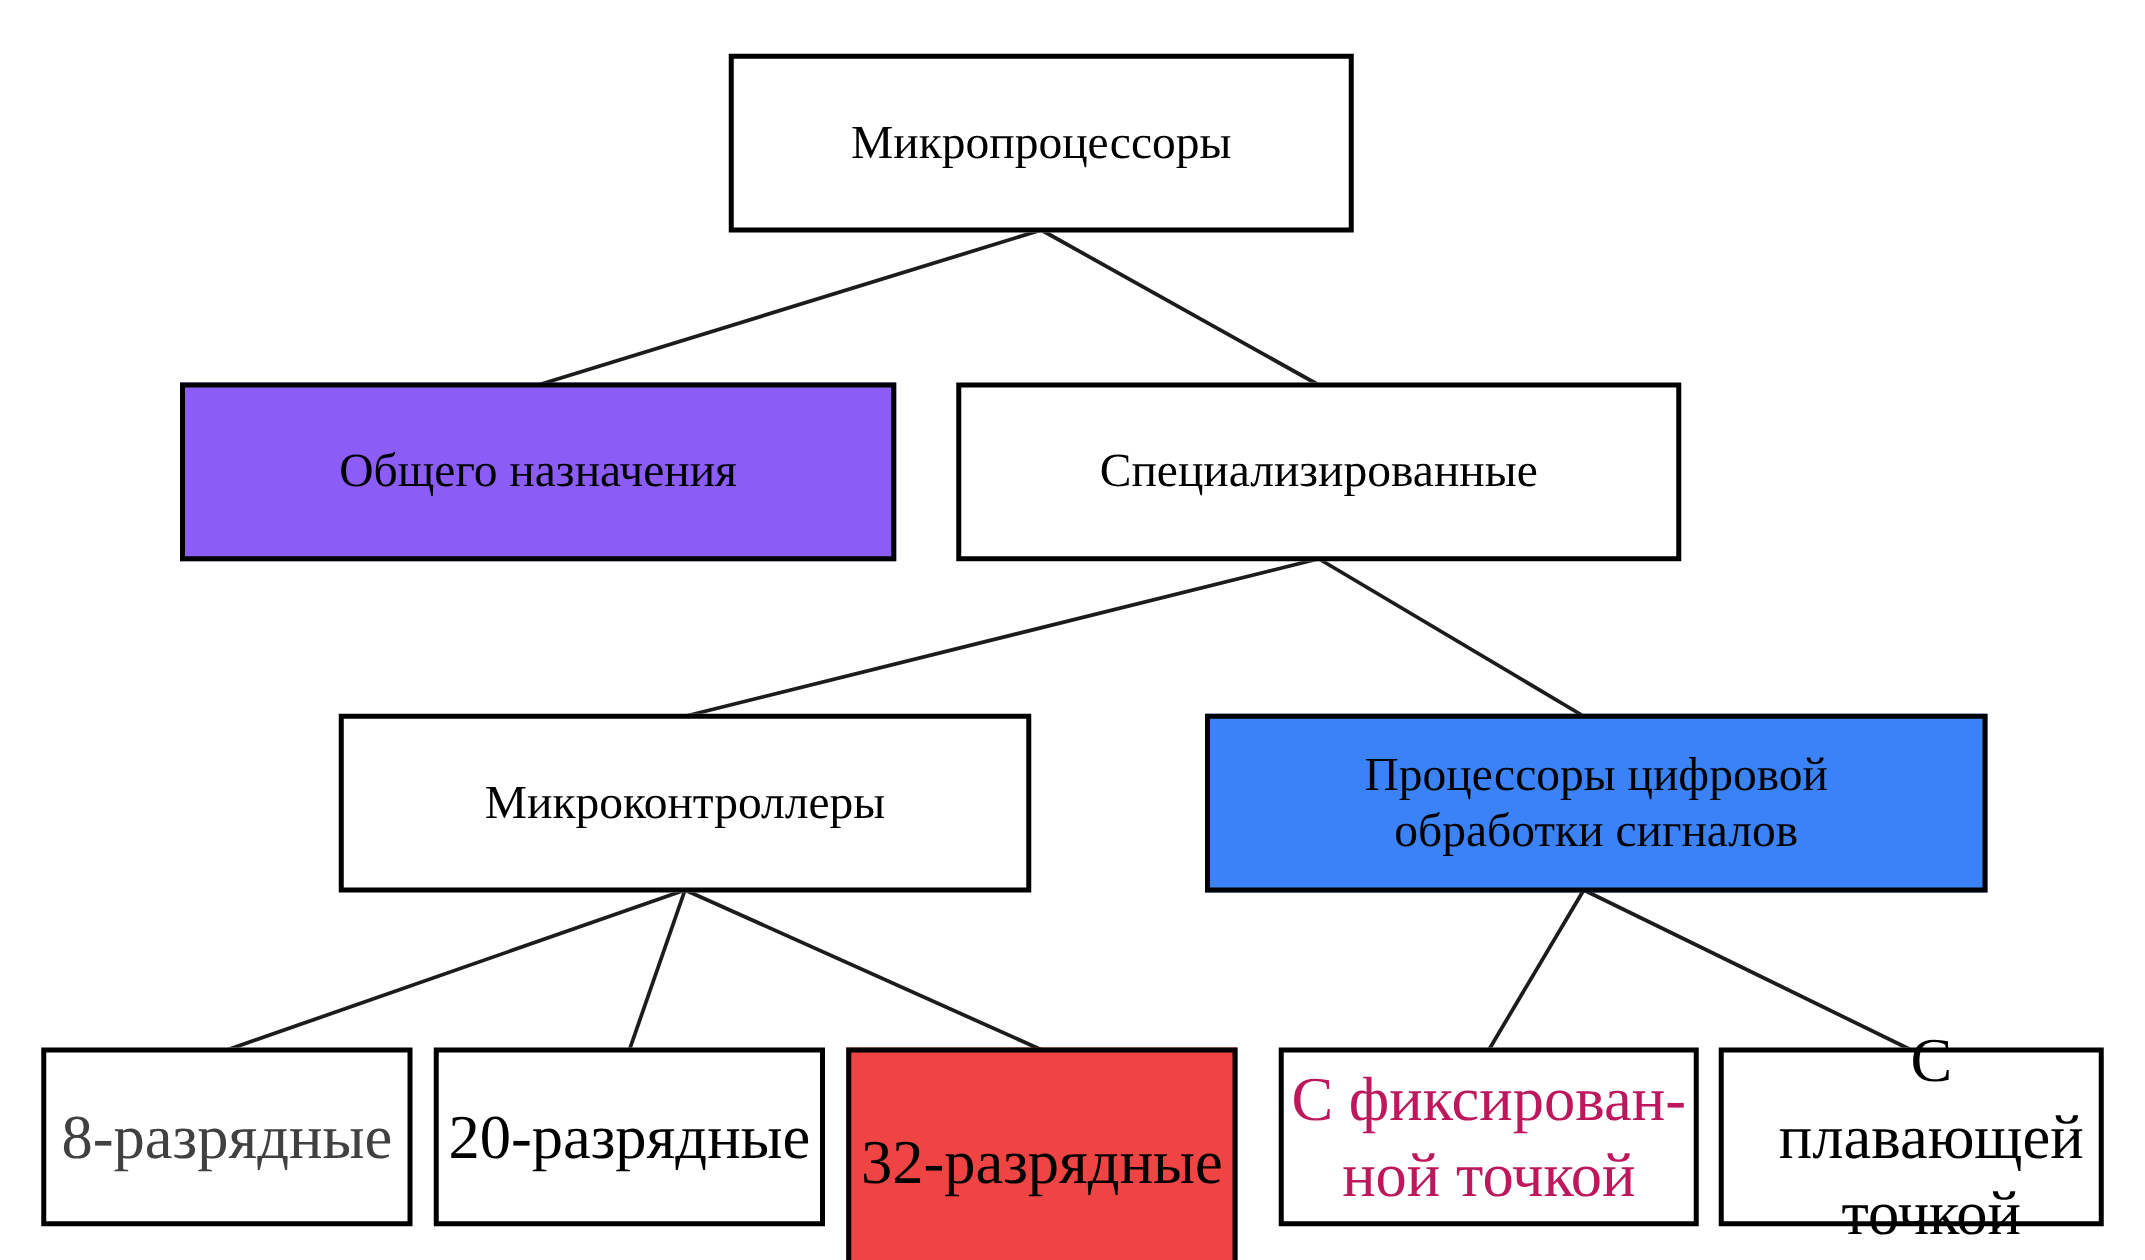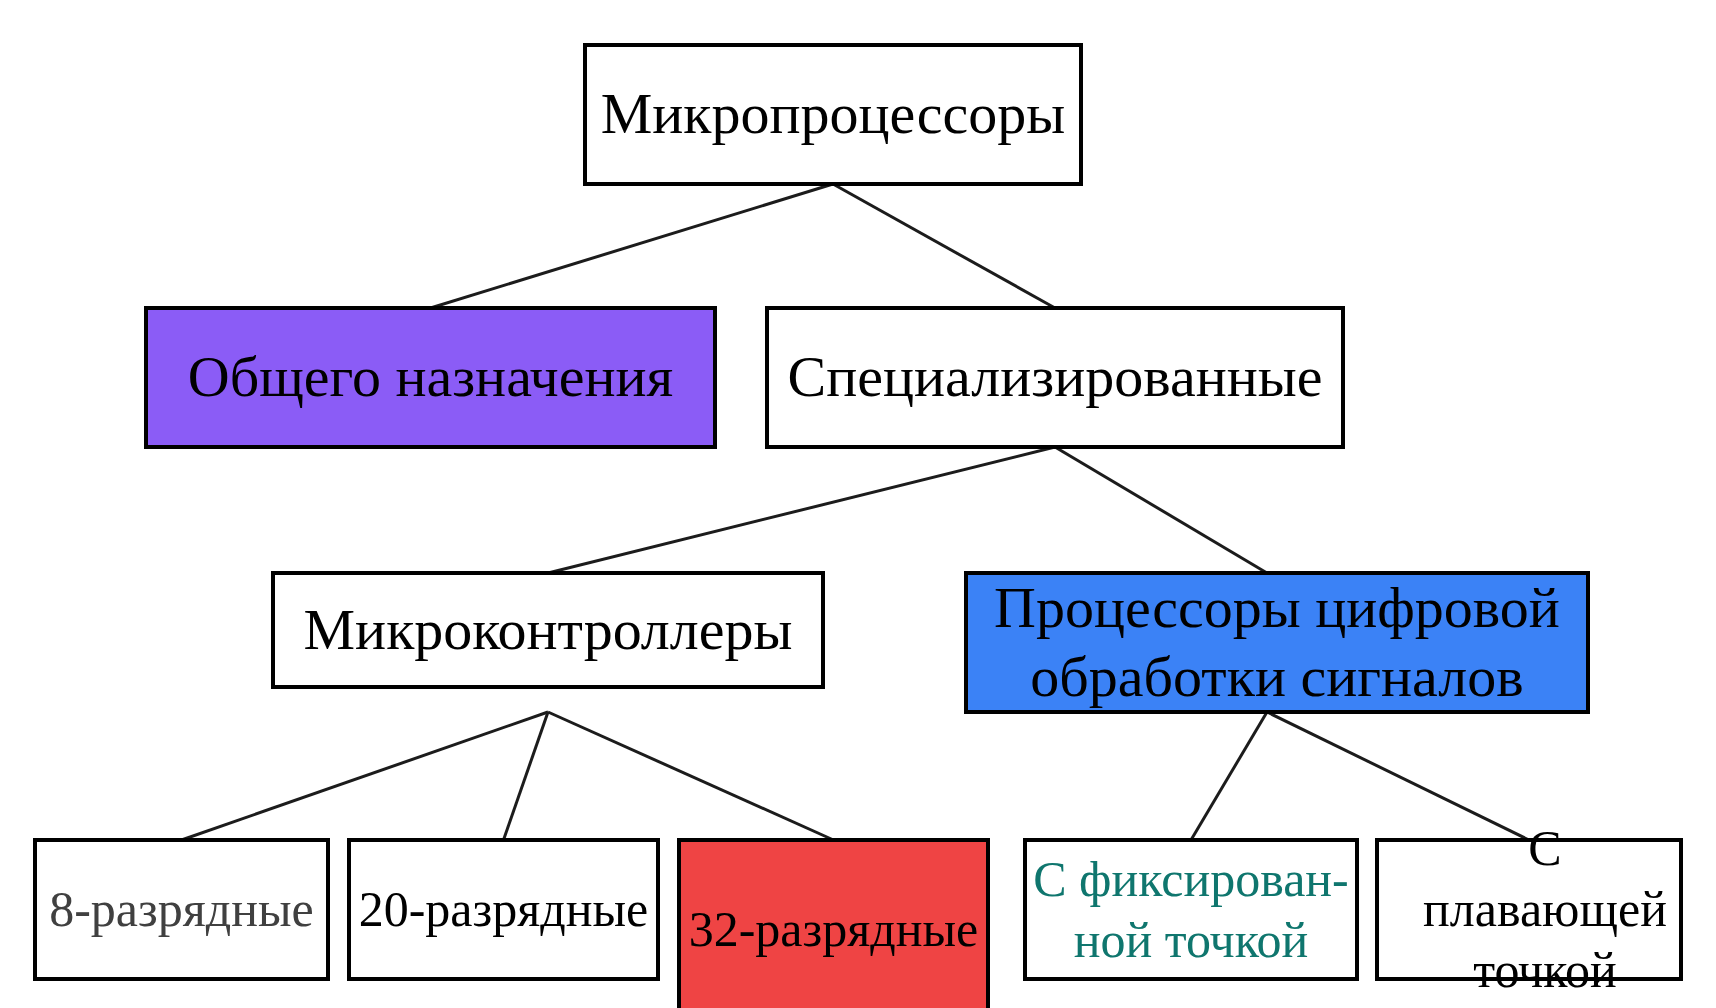--- a/index.html
+++ b/index.html
@@ -28,21 +28,21 @@
     border: 4px solid #000000;
     background: #ffffff;
     display: flex;
     align-items: center;
     justify-content: center;
     text-align: center;
   }
   .node .label {
     white-space: pre-line;
     color: #000000;
-    font-size: 58px;
+    font-size: 38px;
     line-height: 1.18;
     padding: 0 6px;
   }
   .node.small .label {
     font-size: 50px;
     line-height: 1.22;
   }
 </style>
 </head>
 <body>
@@ -62,38 +62,38 @@
   <div id="nodes-layer">
       <div class="node" style="left: 583px; top: 43px; width: 500px; height: 143px; background: rgb(255, 255, 255); border-color: rgb(0, 0, 0);">
         <span class="label" style="color: rgb(0, 0, 0);">Микропроцессоры</span>
       </div>
       <div class="node" style="left: 144px; top: 306px; width: 573px; height: 143px; background: #8b5cf6; border-color: rgb(0, 0, 0); text-align: center;">
         <span class="label" style="color: rgb(0, 0, 0);">Общего назначения</span>
       </div>
       <div class="node" style="left: 765px; top: 306px; width: 580px; height: 143px; background: rgb(255, 255, 255); border-color: rgb(0, 0, 0);">
         <span class="label" style="color: rgb(0, 0, 0);">Специализированные</span>
       </div>
-      <div class="node" style="left: 271px; top: 571px; width: 554px; height: 118px; background: rgb(255, 255, 255); border-color: rgb(0, 0, 0);">
+      <div class="node" style="left: 271px; top: 571px; width: 554px; height: 143px; background: rgb(255, 255, 255); border-color: rgb(0, 0, 0);">
         <span class="label" style="color: rgb(0, 0, 0);">Микроконтроллеры</span>
       </div>
       <div class="node" style="left: 964px; top: 571px; width: 626px; height: 143px; background: #3b82f6; border-color: rgb(0, 0, 0);">
         <span class="label" style="color: rgb(0, 0, 0);">Процессоры цифровой
 обработки сигналов</span>
       </div>
       <div class="node small" style="left: 33px; top: 838px; width: 297px; height: 143px; background: rgb(255, 255, 255); border-color: rgb(0, 0, 0);">
         <span class="label" style="color: #404040;">8-разрядные</span>
       </div>
       <div class="node small" style="left: 347px; top: 838px; width: 313px; height: 143px; background: rgb(255, 255, 255); border-color: rgb(0, 0, 0);">
         <span class="label" style="color: rgb(0, 0, 0);">20-разрядные</span>
       </div>
       <div class="node small" style="left: 677px; top: 838px; width: 313px; height: 183px; background: #ef4444; border-color: rgb(0, 0, 0); text-align: center;">
         <span class="label" style="color: rgb(0, 0, 0);">32-разрядные</span>
       </div>
       <div class="node small" style="left: 1023px; top: 838px; width: 336px; height: 143px; background: rgb(255, 255, 255); border-color: rgb(0, 0, 0);">
-        <span class="label" style="color: #0f766e;">С фиксирован-
+        <span class="label" style="color: #be185d;">С фиксирован-
 ной точкой</span>
       </div>
       <div class="node small" style="left: 1375px; top: 838px; width: 308px; height: 143px; background: rgb(255, 255, 255); border-color: rgb(0, 0, 0);">
         <span class="label" style="color: rgb(0, 0, 0); padding-left: 38px;">С плавающей
 точкой</span>
       </div>
     </div>
 </div>
 
 </body></html>

